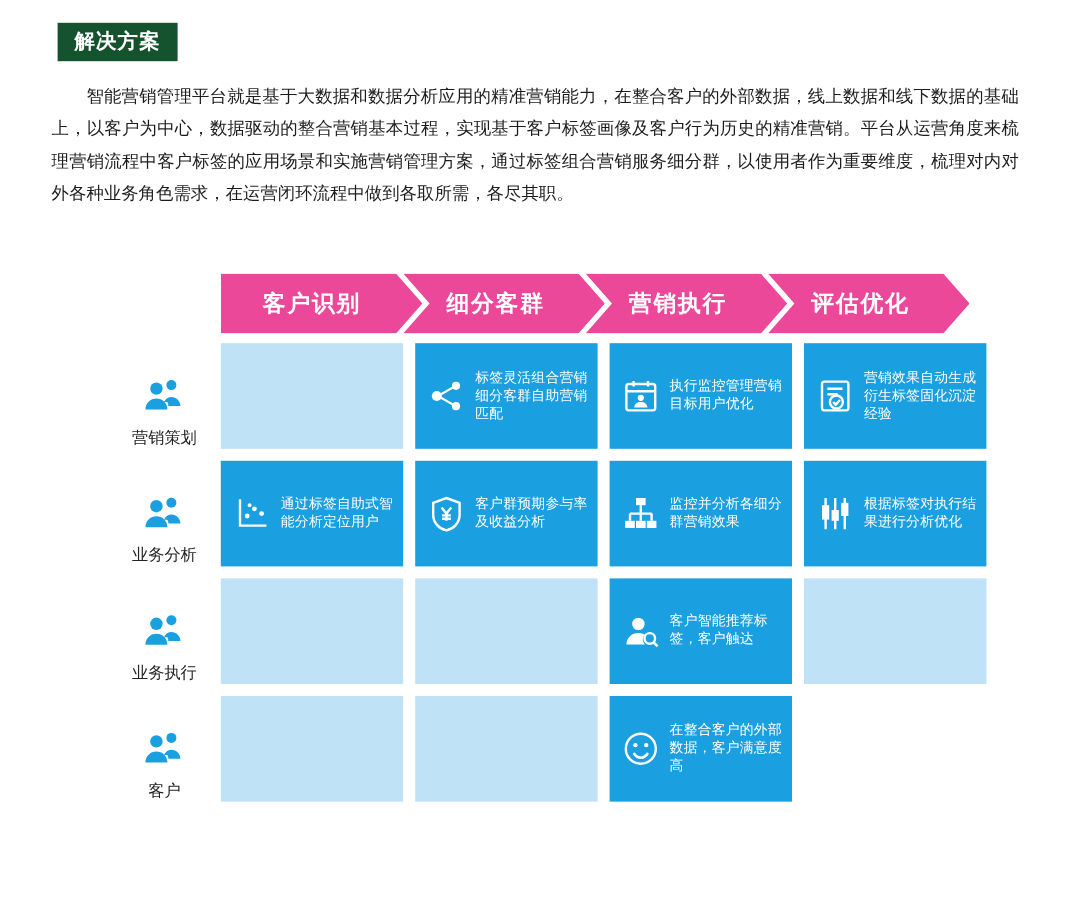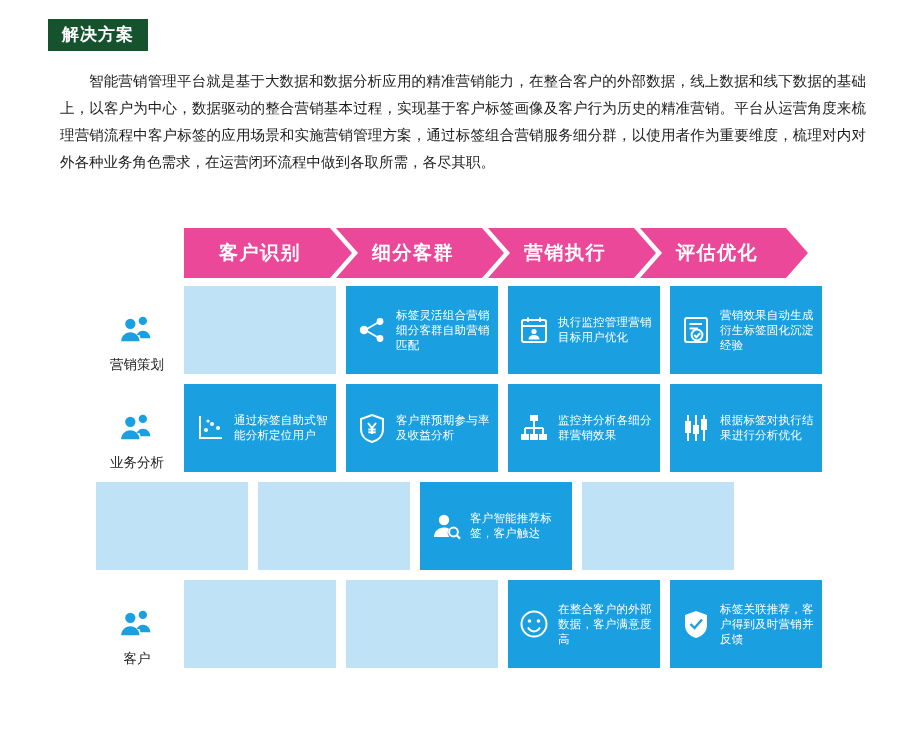--- a/index.html
+++ b/index.html
@@ -29,21 +29,21 @@
 
   
   .para {
     position: absolute;
     font-size: 14.5px;
     line-height: 27px;
     color: #1c1c1c;
     text-align: justify;
     text-indent: 2em;
   }
-  .para-top { left: 60px; top: 68px; width: 806px; }
+  .para-top { left: 43px; top: 68px; width: 806px; }
   .para-bottom { left: 48px; top: 655px; width: 806px; }
 
   
   .diagram {
     position: absolute;
     left: 96px; top: 228px;
     width: 712px;
     height: 412px;
   }
 
@@ -286,20 +286,31 @@
               <rect x="13" y="13" width="6" height="9" fill="#fff"></rect>
               <line x1="24" y1="3" x2="24" y2="29" stroke="#fff" stroke-width="2"></line>
               <rect x="21" y="7" width="6" height="11" fill="#fff"></rect>
             </svg>
           </span>
           <span class="txt">根据标签对执行结果进行分析优化</span>
         </div>
       </div>
 
       <div class="row">
+        <div class="rowlabel">
+          <span class="people-icon">
+            <svg viewBox="0 0 48 48" width="40" height="40" xmlns="http://www.w3.org/2000/svg">
+              <circle cx="16" cy="13" r="6.2" fill="#1a9fe0"></circle>
+              <path d="M5 34c0-6.1 4.9-11 11-11s11 4.9 11 11z" fill="#1a9fe0"></path>
+              <circle cx="31" cy="9.5" r="5" fill="#1a9fe0"></circle>
+              <path d="M23.5 26.5c1.8-3.4 4.4-5.2 7.5-5.2 5 0 9 4 9 9h-12c0-1.4-.4-2.6-1-3.8z" fill="#1a9fe0"></path>
+            </svg>
+          </span>
+          <span class="lbl">业务执行</span>
+        </div>
 
         <div class="cell empty"></div>
         <div class="cell empty"></div>
 
         <div class="cell">
           <span class="ico">
             <svg viewBox="0 0 32 32" xmlns="http://www.w3.org/2000/svg">
               <circle cx="14" cy="10" r="5.2" fill="#fff"></circle>
               <path d="M4 27c0-5.5 4.5-9.5 10-9.5 2 0 3.8.5 5.3 1.4-1 1-1.6 2.4-1.6 3.9 0 1.6.7 3 1.8 4.2z" fill="#fff"></path>
               <circle cx="23.5" cy="22" r="4.4" fill="none" stroke="#fff" stroke-width="2"></circle>
@@ -333,28 +344,19 @@
             <svg viewBox="0 0 32 32" xmlns="http://www.w3.org/2000/svg">
               <circle cx="16" cy="16" r="12.5" fill="none" stroke="#fff" stroke-width="2"></circle>
               <circle cx="11.5" cy="13" r="1.8" fill="#fff"></circle>
               <circle cx="20.5" cy="13" r="1.8" fill="#fff"></circle>
               <path d="M10 19.5c1.6 2.6 3.6 3.9 6 3.9s4.4-1.3 6-3.9" fill="none" stroke="#fff" stroke-width="2"></path>
             </svg>
           </span>
           <span class="txt">在整合客户的外部数据，客户满意度高</span>
         </div>
 
-        <div class="cell">
-          <span class="ico">
-            <svg viewBox="0 0 32 32" xmlns="http://www.w3.org/2000/svg">
-              <path d="M16 3l11 4v10c0 7-5 11.5-11 13-6-1.5-11-6-11-13V7z" fill="#fff"></path>
-              <polyline points="10.5,16 14.5,20 22,11.5" fill="none" stroke="#1a9fe0" stroke-width="2.4"></polyline>
-            </svg>
-          </span>
-          <span class="txt">标签关联推荐，客户得到及时营销并反馈</span>
-        </div>
       </div>
 
     </div>
   </div>
 
 
 </div>
 
 </body></html>

